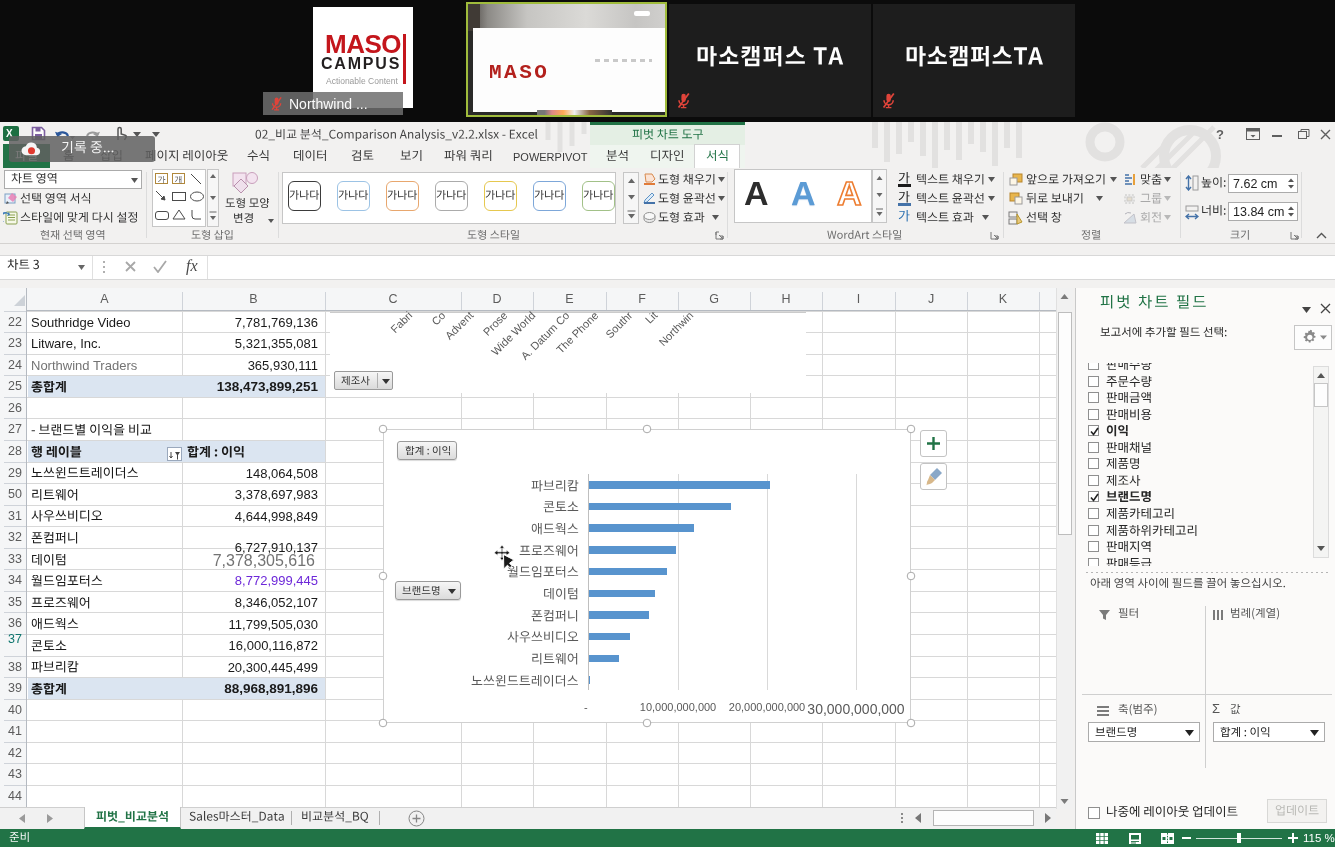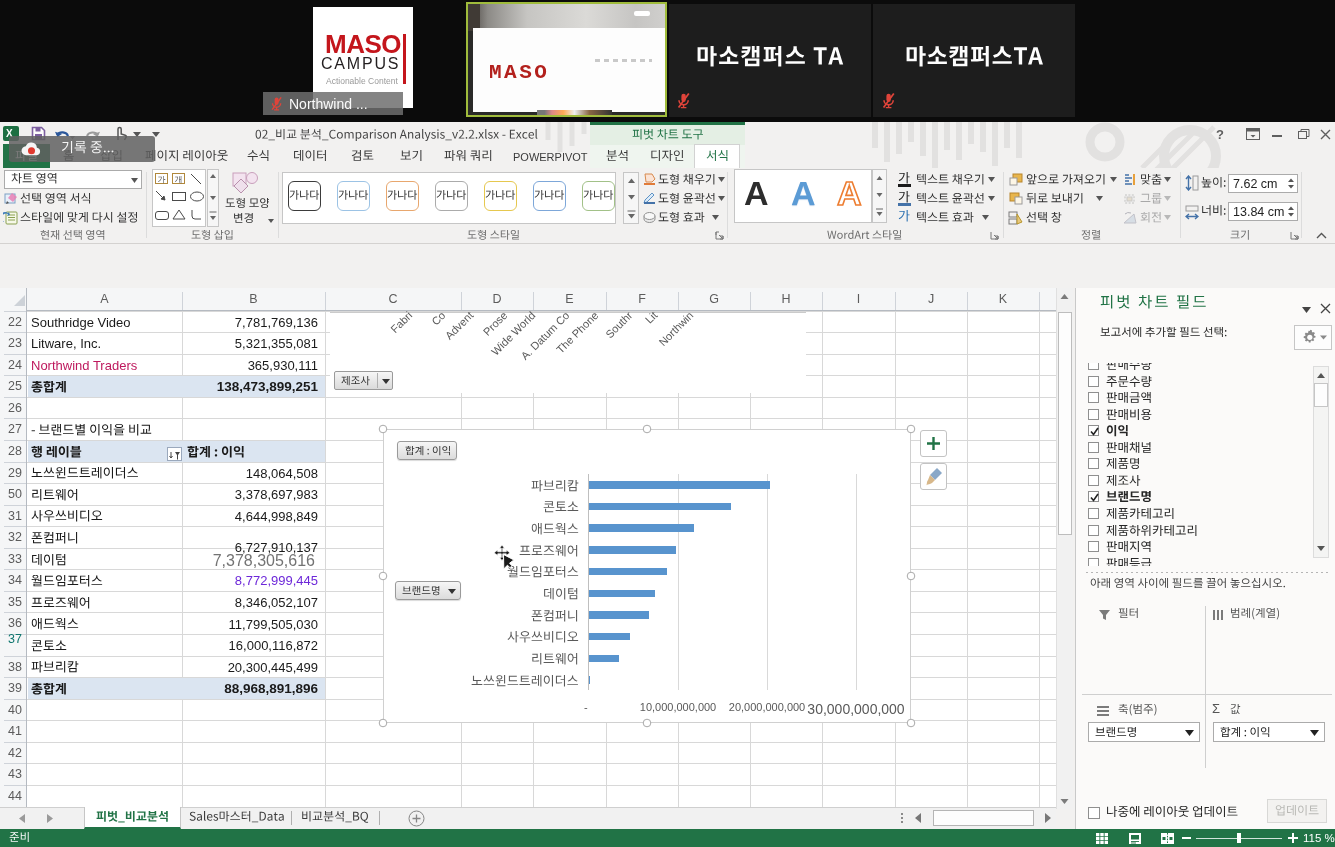--- a/index.html
+++ b/index.html
@@ -268,21 +268,21 @@
           <rect x="6.4" y="1.8" width="4.4" height="8.2" rx="2.2" fill="#e0443a" stroke="none"></rect>
           <path d="M4 8.2a4.6 4.6 0 0 0 9.2 0"></path>
           <path d="M8.6 13v2.2M5.8 15.6h5.6" stroke-width="1.4"></path>
           <path d="M13.8 1.6 3.6 15.4" stroke-width="1.7"></path>
         </g>
       </svg>
 
  <div class="ab" style="left:313px;top:7px;width:100px;height:101px;background:#fff">
    <div class="ab" style="left:12px;top:22px;font-weight:bold;color:#c4161c;font-size:26px;letter-spacing:-0.5px">MASO</div>
    <div class="ab" style="left:90px;top:27px;width:3.2px;height:50px;background:#c4161c"></div>
-   <div class="ab" style="left:8px;top:47.6px;color:#231f20;font-weight:normal;font-size:16px;letter-spacing:1.8px">CAMPUS</div>
+   <div class="ab" style="left:8px;top:47.6px;color:#231f20;font-weight:bold;font-size:16px;letter-spacing:1.8px">CAMPUS</div>
    <div class="ab" style="left:13px;top:68.5px;color:#9a9a9a;font-size:8.5px">Actionable Content</div>
  </div>
  <div class="ab" style="left:263px;top:92px;width:140px;height:23px;background:rgba(110,110,110,.85)">
    <svg class="ab" style="left:6px;top:4px" width="15" height="15" viewBox="0 0 17 17">
           <g stroke="#e0443a" fill="none" stroke-width="1.6">
             <rect x="6.4" y="1.8" width="4.4" height="8.2" rx="2.2" fill="#e0443a" stroke="none"></rect>
             <path d="M4 8.2a4.6 4.6 0 0 0 9.2 0"></path>
             <path d="M8.6 13v2.2M5.8 15.6h5.6" stroke-width="1.4"></path>
             <path d="M13.8 1.6 3.6 15.4" stroke-width="1.7"></path>
           </g>
@@ -997,20 +997,43 @@
  <svg class="ab" style="left:1290px;top:63px" width="9" height="9" viewBox="0 0 9 9">
         <path d="M1 1v7h7M5 5h3v3M8 5v3h-3" fill="none" stroke="#777"></path>
         <path d="M4 4l4 4" stroke="#777"></path>
       </svg>
  <svg class="ab" style="left:1316px;top:64px" width="11" height="7" viewBox="0 0 11 7">
         <path d="M1 6l4.5-4.5L10 6" fill="none" stroke="#555" stroke-width="1.4"></path>
       </svg>
 </div>
 <div class="ab" style="left:0;top:243px;width:1335px;height:1px;background:#d4d2d0"></div>
 
+<div class="ab" id="fbar" style="left:0;top:244px;width:1335px;height:40px">
+ <div class="ab" style="left:0px;top:11px;width:1335px;height:25px;background:#fff;border-top:1px solid #d8d8d8;border-bottom:1px solid #d8d8d8"></div>
+ <div class="ab" style="left:7px;top:15px">
+        <svg class="kt" width="32.7" height="12.5" viewBox="0 -800 2619 1000" fill="#222222">
+          <use href="#rcc28" x="0"></use>
+          <use href="#rd2b8" x="920"></use>
+          <use href="#r0033" x="2064"></use>
+        </svg>
+      </div>
+ <svg class="ab" style="left:78px;top:21px" width="7" height="5" viewBox="0 0 7 5">
+        <path d="M0 0h7L3.5 5z" fill="#666"></path>
+      </svg>
+ <div class="ab" style="left:92px;top:12px;width:1px;height:23px;background:#e0e0e0"></div>
+ <div class="ab" style="left:103px;top:17px;width:2px;height:2px;background:#b0b0b0;box-shadow:0 5px 0 #b0b0b0,0 10px 0 #b0b0b0"></div>
+ <svg class="ab" style="left:124px;top:16px" width="13" height="13" viewBox="0 0 13 13">
+        <path d="M2 2l9 9M11 2l-9 9" stroke="#a8a8a8" stroke-width="1.8"></path>
+      </svg>
+ <svg class="ab" style="left:153px;top:16px" width="14" height="13" viewBox="0 0 14 13">
+        <path d="M1 7l4 5L13 1" fill="none" stroke="#a8a8a8" stroke-width="1.8"></path>
+      </svg>
+ <div class="ab" style="left:186px;top:13px;font-family:'Liberation Serif',serif;font-style:italic;font-size:16px;color:#4a4a4a">fx</div>
+ <div class="ab" style="left:207px;top:12px;width:1px;height:23px;background:#e0e0e0"></div>
+</div>
 
 <div class="ab" id="grid" style="left:0;top:288px;width:1056px;height:519px;background:#fff;overflow:hidden">
 <div class="ab" style="left:0;top:0;width:1056px;height:23px;background:#f5f6f7;border-bottom:1px solid #b5bac1"></div>
 <div class="ab" style="left:0;top:0;width:27px;height:519px;background:#f5f6f7;border-right:1px solid #b5bac1"></div>
 <svg class="ab" style="left:13px;top:6px" width="13" height="13" viewBox="0 0 13 13">
         <path d="M12 1v11H1z" fill="#cdd2d8"></path>
       </svg>
 <svg class="ab" style="left:0;top:0" width="1056" height="519" viewBox="0 0 1056 519" shape-rendering="crispEdges">
         <path d="M182.5 23V519 M325.5 23V519 M461.5 23V519 M533.5 23V519 M606.5 23V519 M678.5 23V519 M750.5 23V519 M822.5 23V519 M895.5 23V519 M967.5 23V519 M1039.5 23V519 M1056.5 23V519 M27 23.0H1056 M27 44.6H1056 M27 66.1H1056 M27 87.7H1056 M27 109.3H1056 M27 130.8H1056 M27 152.4H1056 M27 174.0H1056 M27 195.5H1056 M27 217.1H1056 M27 238.7H1056 M27 260.2H1056 M27 281.8H1056 M27 303.3H1056 M27 324.9H1056 M27 346.5H1056 M27 368.0H1056 M27 389.6H1056 M27 411.2H1056 M27 432.7H1056 M27 454.3H1056 M27 475.9H1056 M27 497.4H1056 M27 519.0H1056" stroke="#d8d8d8" fill="none"></path>
       </svg>
@@ -1080,21 +1103,21 @@
         </div>
 <div class="ab" style="left:42px;top:1px;width:1px;height:15px;background:#b0b0b0"></div>
 <svg class="ab" style="left:47px;top:7px" width="8" height="5" viewBox="0 0 8 5">
           <path d="M0 0h8L4 5z" fill="#333"></path>
         </svg>
       </div>
 <div class="ab" style="left:31px;top:26.6px;font-size:13px;color:#1a1a1a">Southridge Video</div>
 <div class="ab rx" style="left:182px;top:26.6px;width:136px;font-size:13px;color:#1a1a1a">7,781,769,136</div>
 <div class="ab" style="left:31px;top:48.2px;font-size:13px;color:#1a1a1a">Litware, Inc.</div>
 <div class="ab rx" style="left:182px;top:48.2px;width:136px;font-size:13px;color:#1a1a1a">5,321,355,081</div>
-<div class="ab" style="left:31px;top:69.7px;font-size:13px;color:#be185d">Northwind Traders</div>
+<div class="ab" style="left:31px;top:69.7px;font-size:13px;color:#737373">Northwind Traders</div>
 <div class="ab rx" style="left:182px;top:69.7px;width:136px;font-size:13px;color:#1a1a1a">365,930,111</div>
 <div class="ab" style="left:31px;top:93.0px">
         <svg class="kt" width="35.9" height="13" viewBox="0 -800 2760 1000" fill="#1a1a1a">
           <use href="#bcd1d" x="0"></use>
           <use href="#bd569" x="920"></use>
           <use href="#bacc4" x="1840"></use>
         </svg>
       </div>
 <div class="ab rx" style="left:182px;top:91.1px;width:136px;font-size:13.5px;color:#1a1a1a;font-weight:bold">138,473,899,251</div>
 <div class="ab" style="left:31px;top:136.1px">

